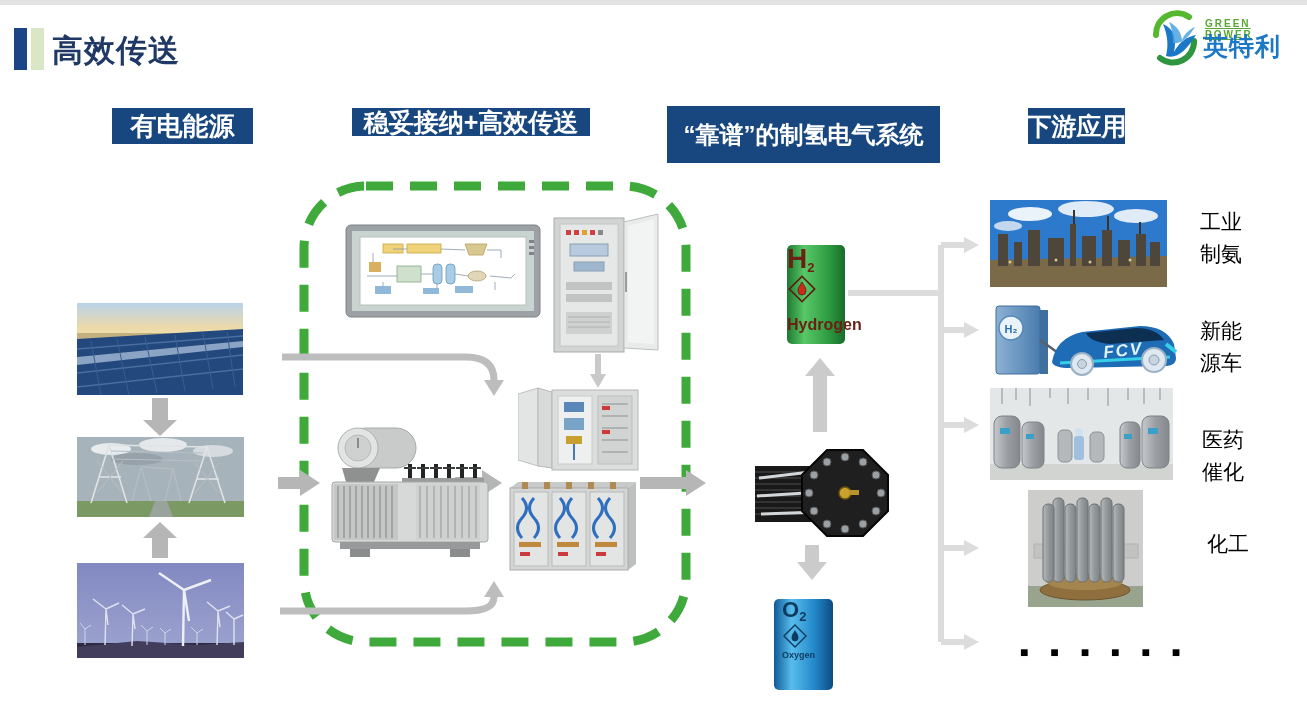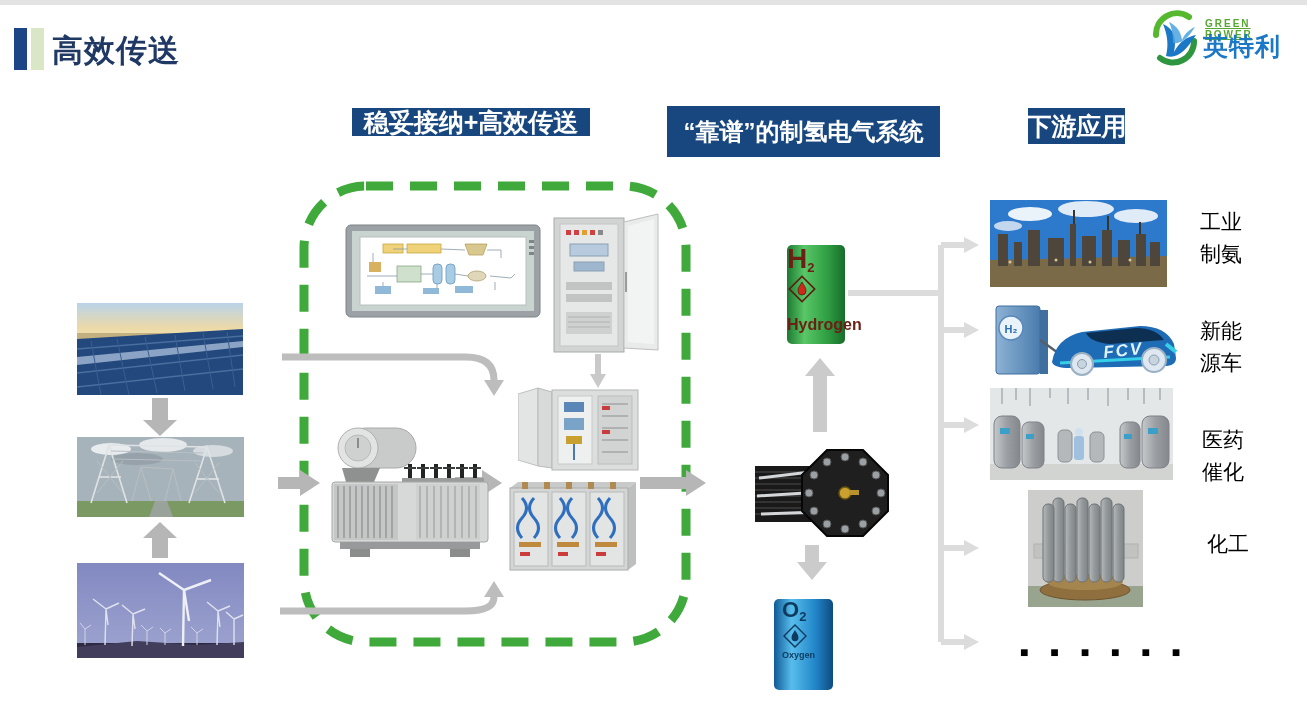--- a/index.html
+++ b/index.html
@@ -14,21 +14,21 @@
   .page-title{left:52px;top:30px;font-size:31px;font-weight:bold;color:#1f3864;letter-spacing:1px;}
   
   .logo{right:8px;top:10px;width:150px;height:62px;}
   .logo-en{position:absolute;left:56px;top:8px;font-size:10px;font-weight:bold;color:#56a832;letter-spacing:2px;text-decoration:underline;}
   .logo-cn{position:absolute;left:54px;top:20px;font-size:25px;font-weight:bold;color:#1b78c6;letter-spacing:1px;}
   
   .hdr{background:#17477e;color:#fff;font-weight:bold;text-align:center;white-space:nowrap;
        display:flex;align-items:center;justify-content:center;overflow:hidden;}
   .hdr1{left:112px;top:108px;width:141px;height:36px;font-size:26px;}
   .hdr2{left:352px;top:108px;width:238px;height:28px;font-size:25px;}
-  .hdr3{left:667px;top:106px;width:273px;height:51px;font-size:24px;}
+  .hdr3{left:667px;top:106px;width:273px;height:57px;font-size:24px;}
   .hdr4{left:1028px;top:108px;width:97px;height:36px;font-size:25px;}
   
   .cyl{border-radius:5px;display:flex;flex-direction:column;align-items:flex-start;}
   .cyl-h2{left:787px;top:245px;width:58px;height:99px;
      background:linear-gradient(90deg,#1d7a31 0%,#59c767 30%,#2f9e43 70%,#186c2b 100%);}
   .cyl-o2{left:774px;top:599px;width:51px;height:91px;
      background:linear-gradient(90deg,#0f5a96 0%,#58bdec 30%,#2186c8 70%,#0d4b80 100%);padding-left:8px;}
   .cyl .sym{font-weight:bold;line-height:1;margin-top:6px;}
   .cyl-h2 .sym{color:#6b2014;font-size:28px;}
   .cyl-o2 .sym{color:#0d3a5e;font-size:22px;margin-top:4px;}
@@ -60,20 +60,21 @@
     <svg width="52" height="56" viewBox="0 0 52 56">
       <path d="M40,7 A21,21 0 0 0 7,25" stroke="#56b82e" stroke-width="6" fill="none" stroke-linecap="round"></path>
       <path d="M11,48 A21,21 0 0 0 45,31" stroke="#2f9640" stroke-width="6" fill="none" stroke-linecap="round"></path>
       <path d="M14,14 C25,19 28,28 25,42 C31,31 38,27 47,25 C36,42 28,49 17,46 C20,34 18,24 14,14 Z" fill="#1b78c6"></path>
       <path d="M20,12 C28,16 32,22 33,30 C36,23 41,19 46,17 C38,30 31,34 24,33 C24,25 23,18 20,12 Z" fill="#4aa3e0" opacity="0.85"></path>
     </svg>
     <span class="logo-en">GREEN POWER</span>
     <span class="logo-cn">英特利</span>
   </div>
 
+  <div class="abs hdr hdr1">有电能源</div>
   <div class="abs hdr hdr2">稳妥接纳+高效传送</div>
   <div class="abs hdr hdr3">“靠谱”的制氢电气系统</div>
   <div class="abs hdr hdr4">下游应用</div>
 
   <svg class="abs" style="left:0;top:0;" width="1307" height="724" viewBox="0 0 1307 724">
 
     <rect x="304" y="186" width="382" height="456" rx="62" fill="none" stroke="#3faa3b" stroke-width="9" stroke-dasharray="27 17"></rect>
 
     <polygon points="152,398 168,398 168,420 177,420 160,436 143,420 152,420" fill="#b6b6b6"></polygon>
 

